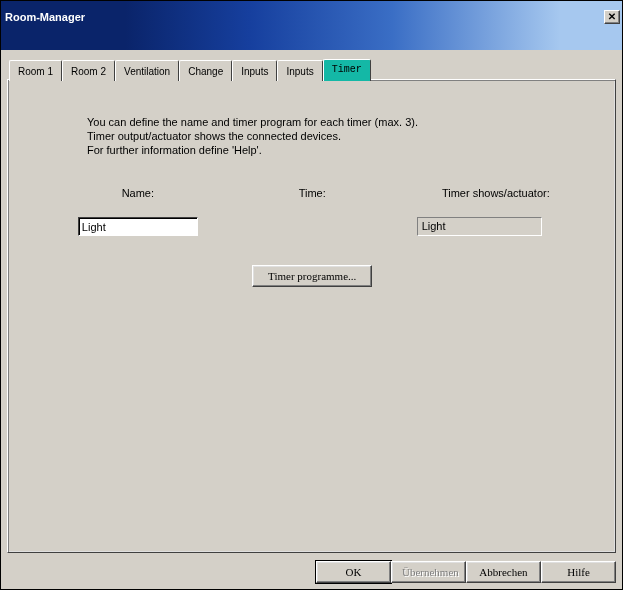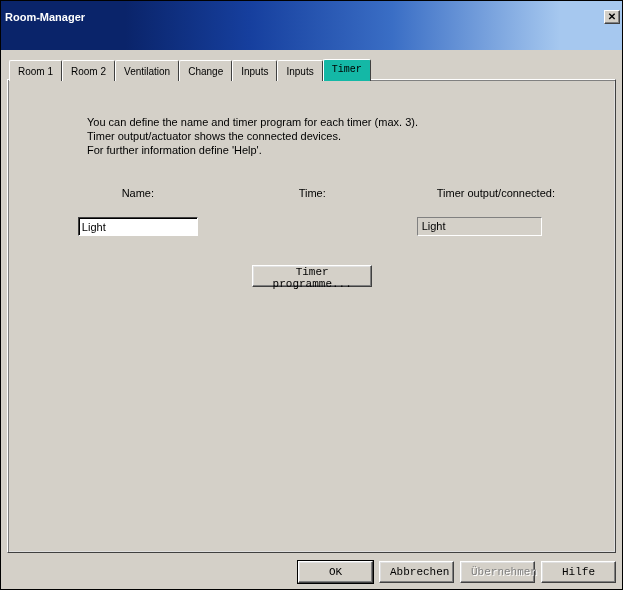--- a/index.html
+++ b/index.html
@@ -164,41 +164,40 @@
   }
   .btn {
     height: 22px;
     box-sizing: border-box;
     background: #d4d0c8;
     border-top: 1px solid #ffffff;
     border-left: 1px solid #ffffff;
     border-right: 1px solid #404040;
     border-bottom: 1px solid #404040;
     box-shadow: inset -1px -1px 0 #808080, inset 1px 1px 0 #dfdfdf;
-    font-family: Liberation Mono, monospace;
+    font-family: Liberation Serif, serif;
     font-size: 11px;
     padding: 0 10px;
     cursor: default;
     color: #000000;
     text-align: center;
   }
   .btn.programme {
     width: 120px;
   }
   .btn.default {
     box-shadow: inset -1px -1px 0 #808080, inset 1px 1px 0 #dfdfdf, 0 0 0 1px #000000;
   }
   .btn.disabled {
     color: #808080;
     text-shadow: 1px 1px 0 #ffffff;
   }
   .button-row {
     display: flex;
     justify-content: flex-end;
-    gap: 6px;
     padding-top: 8px;
     flex-shrink: 0;
   }
   .button-row .btn {
     width: 75px;
   }
 </style>
 </head>
 <body>
 
@@ -230,27 +229,27 @@
       <div class="columns">
         <div class="col name">
           <div class="col-header">Name:</div>
           <input class="text-input" type="text" value="Light" style="">
         </div>
         <div class="col time">
           <div class="col-header">Time:</div>
           <button class="btn programme">Timer programme...</button>
         </div>
         <div class="col output">
-          <div class="col-header">Timer output/connected:</div>
+          <div class="col-header">Timer shows/actuator:</div>
           <div class="readonly-box">Light</div>
         </div>
       </div>
     </div>
 
     <div class="button-row">
       <button class="btn default">OK</button>
+      <button class="btn disabled">Übernehmen</button>
       <button class="btn">Abbrechen</button>
-      <button class="btn disabled">Übernehmen</button>
       <button class="btn">Hilfe</button>
     </div>
 
   </div>
 </div>
 
 </body></html>

